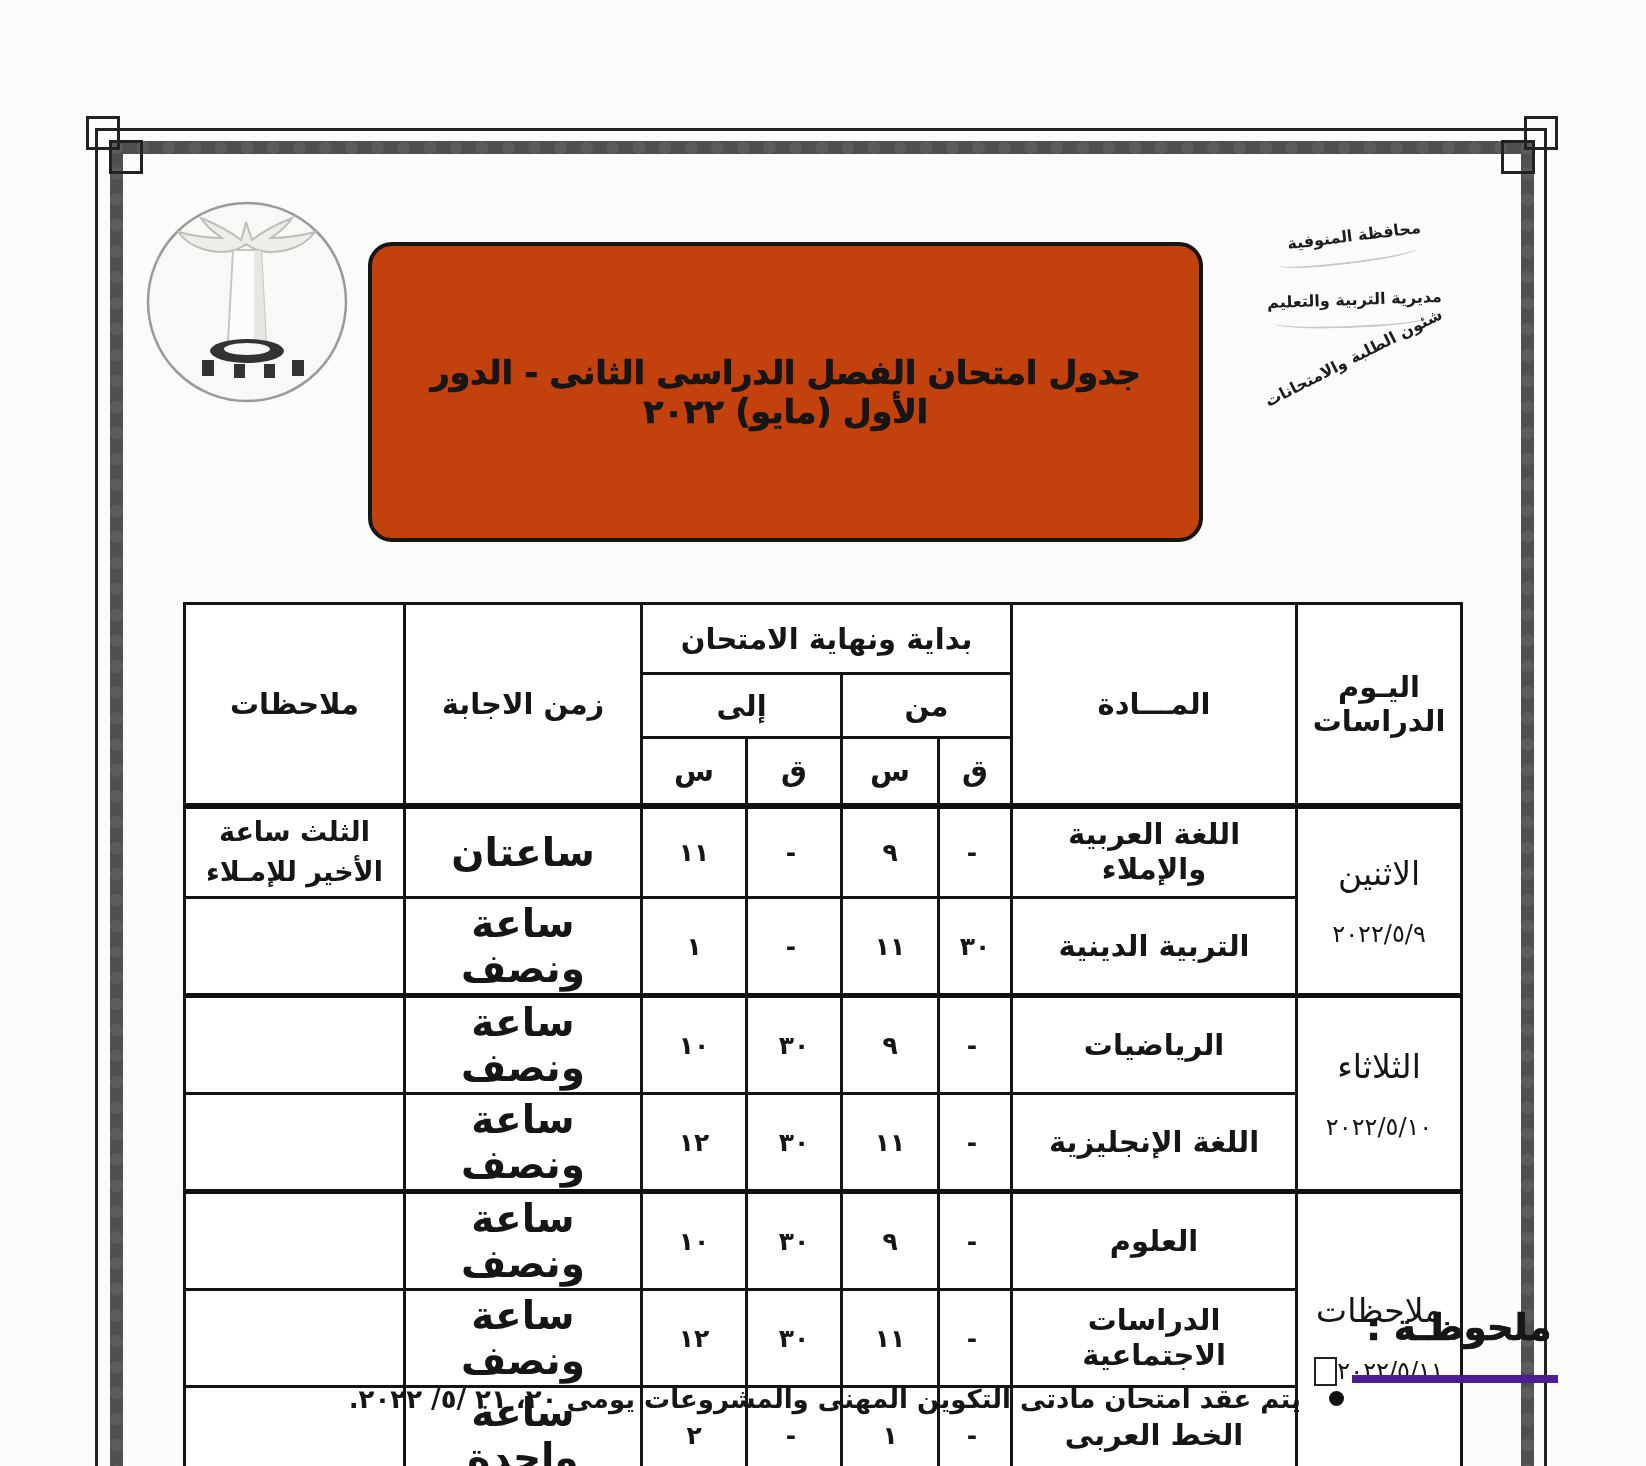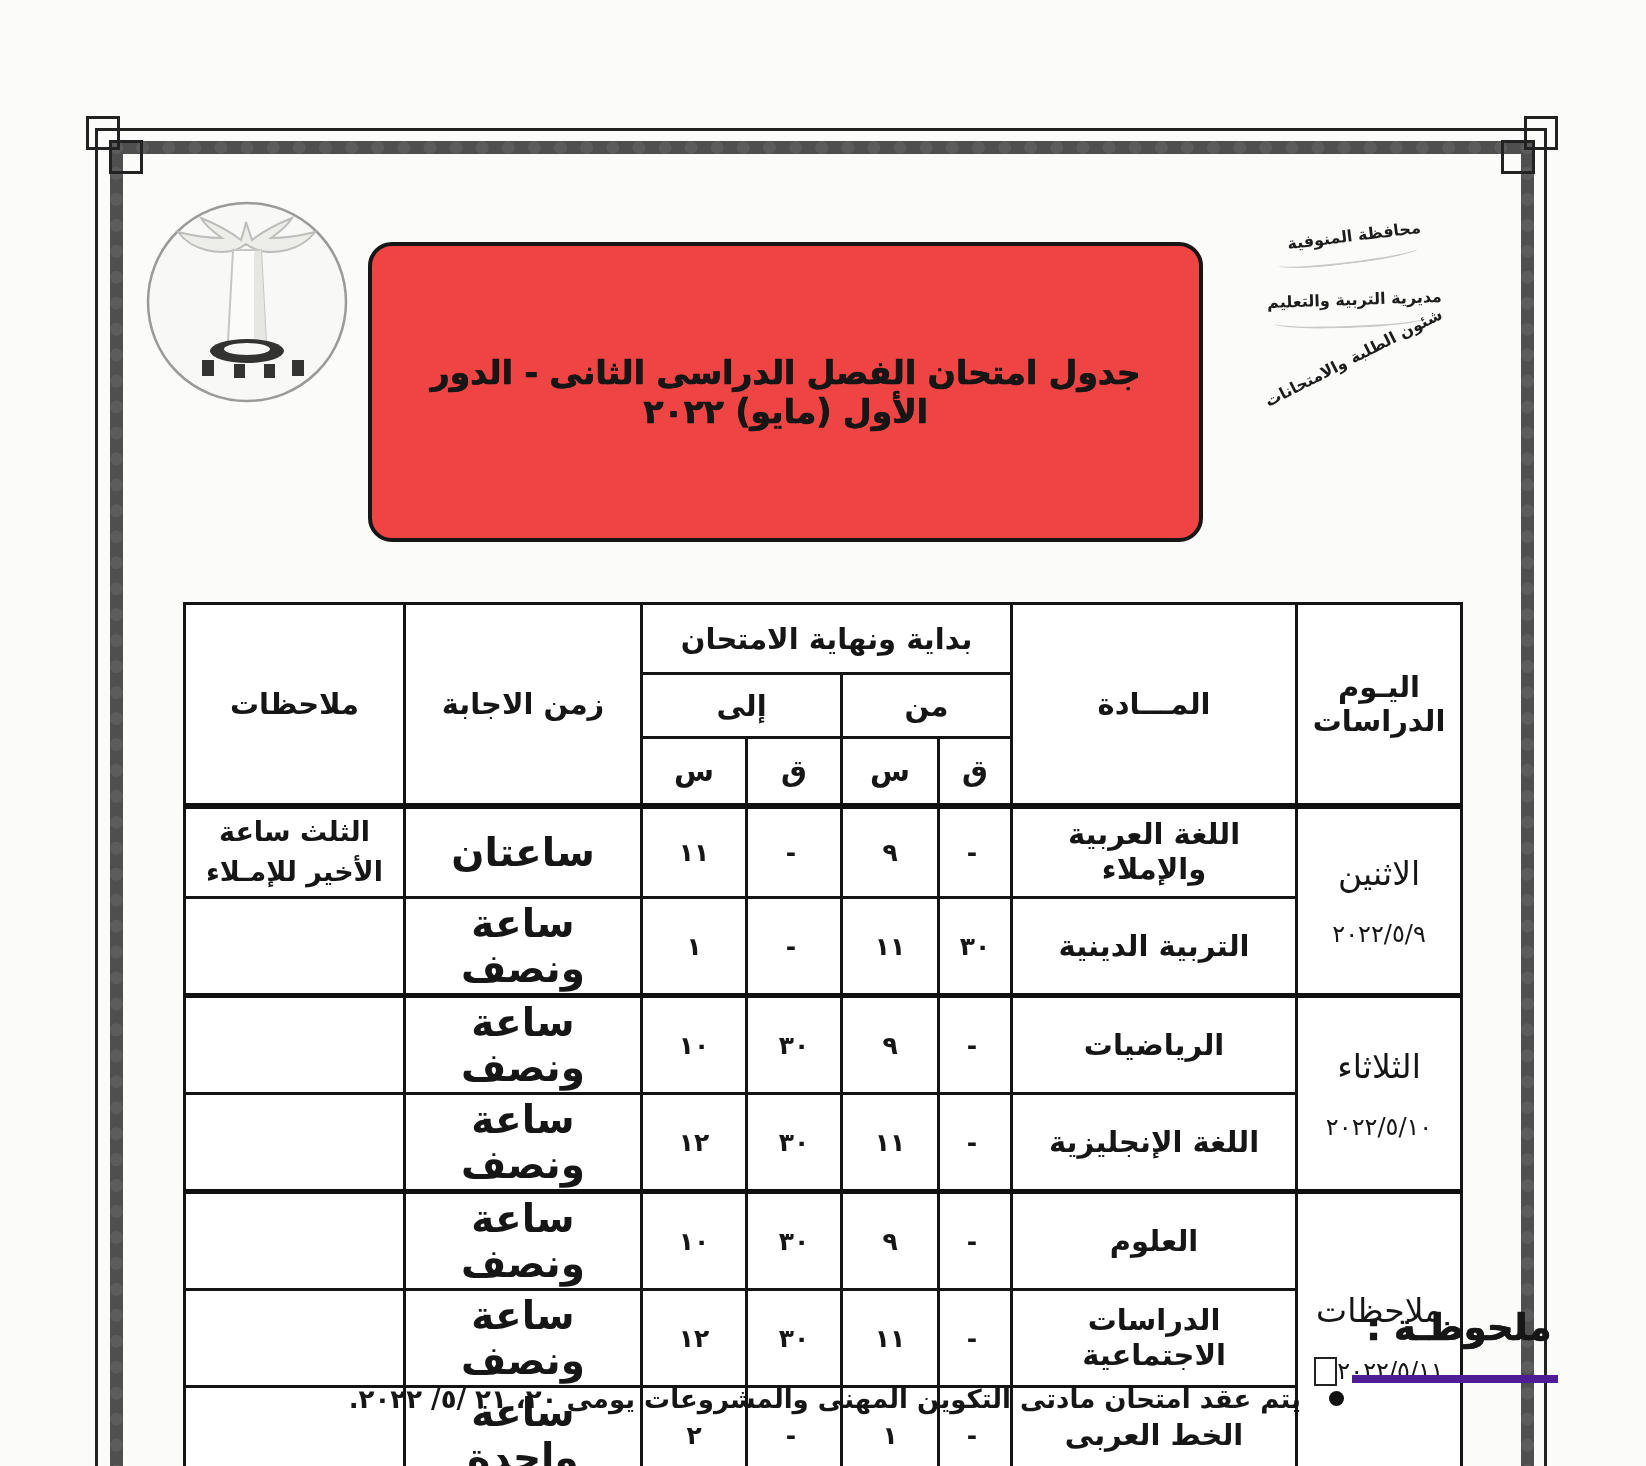--- a/index.html
+++ b/index.html
@@ -19,21 +19,21 @@
   }
   .frame-band::before{content:"";position:absolute;inset:-13px;border:13px dotted #6d6d6d;border-bottom:0;opacity:.45;pointer-events:none}
   .corner-sq{
     position:absolute;width:34px;height:34px;border:3px solid #222;background:transparent;box-sizing:border-box;
   }
   
   .seal{position:absolute;left:142px;top:198px;width:210px;height:210px}
   
   .title-box{
     position:absolute;left:368px;top:242px;width:835px;height:300px;
-    border:4px solid #161616;border-radius:24px;background:#ef4444;
+    border:4px solid #161616;border-radius:24px;background:#c2410c;
     display:flex;flex-direction:column;justify-content:space-evenly;
     padding:10px 26px;box-sizing:border-box;text-align:center;
   }
   .heavy{font-weight:bold;-webkit-text-stroke:.5px currentColor;text-shadow:.5px 0 0 currentColor}
   .t1{font-size:33px}
   .t2{font-size:33px}
   .t3{font-size:31px}
   
   .stamp{position:absolute;left:1248px;top:198px;width:215px;height:210px;font-weight:bold;color:#1c1c1c;text-align:center}
   .stamp .s1{position:absolute;top:28px;left:6px;width:200px;font-size:16px;transform:rotate(-7deg)}

